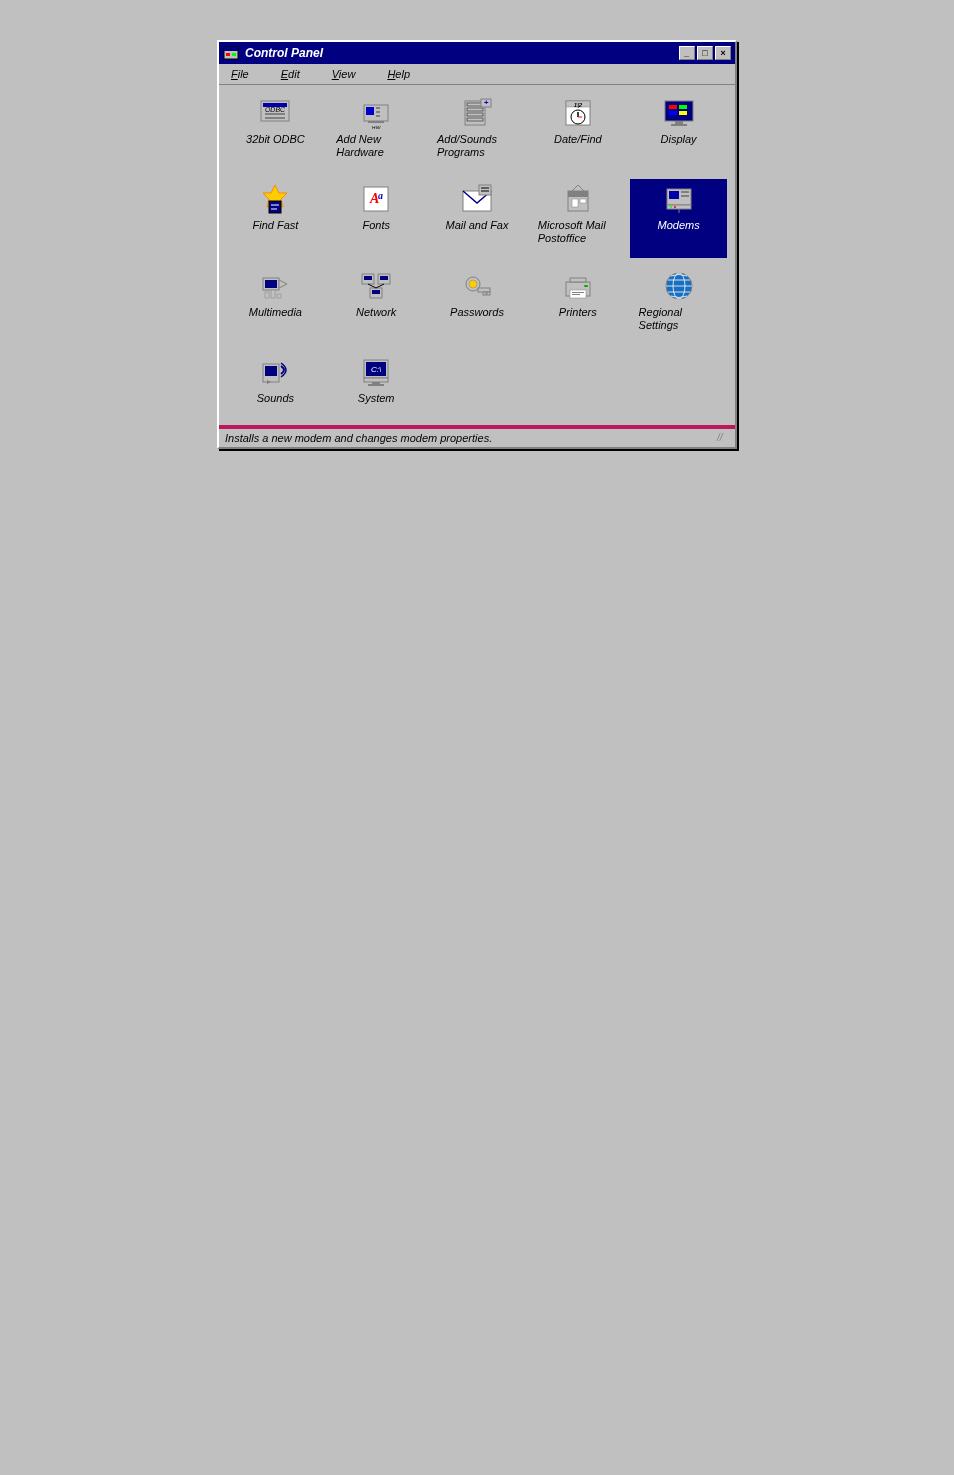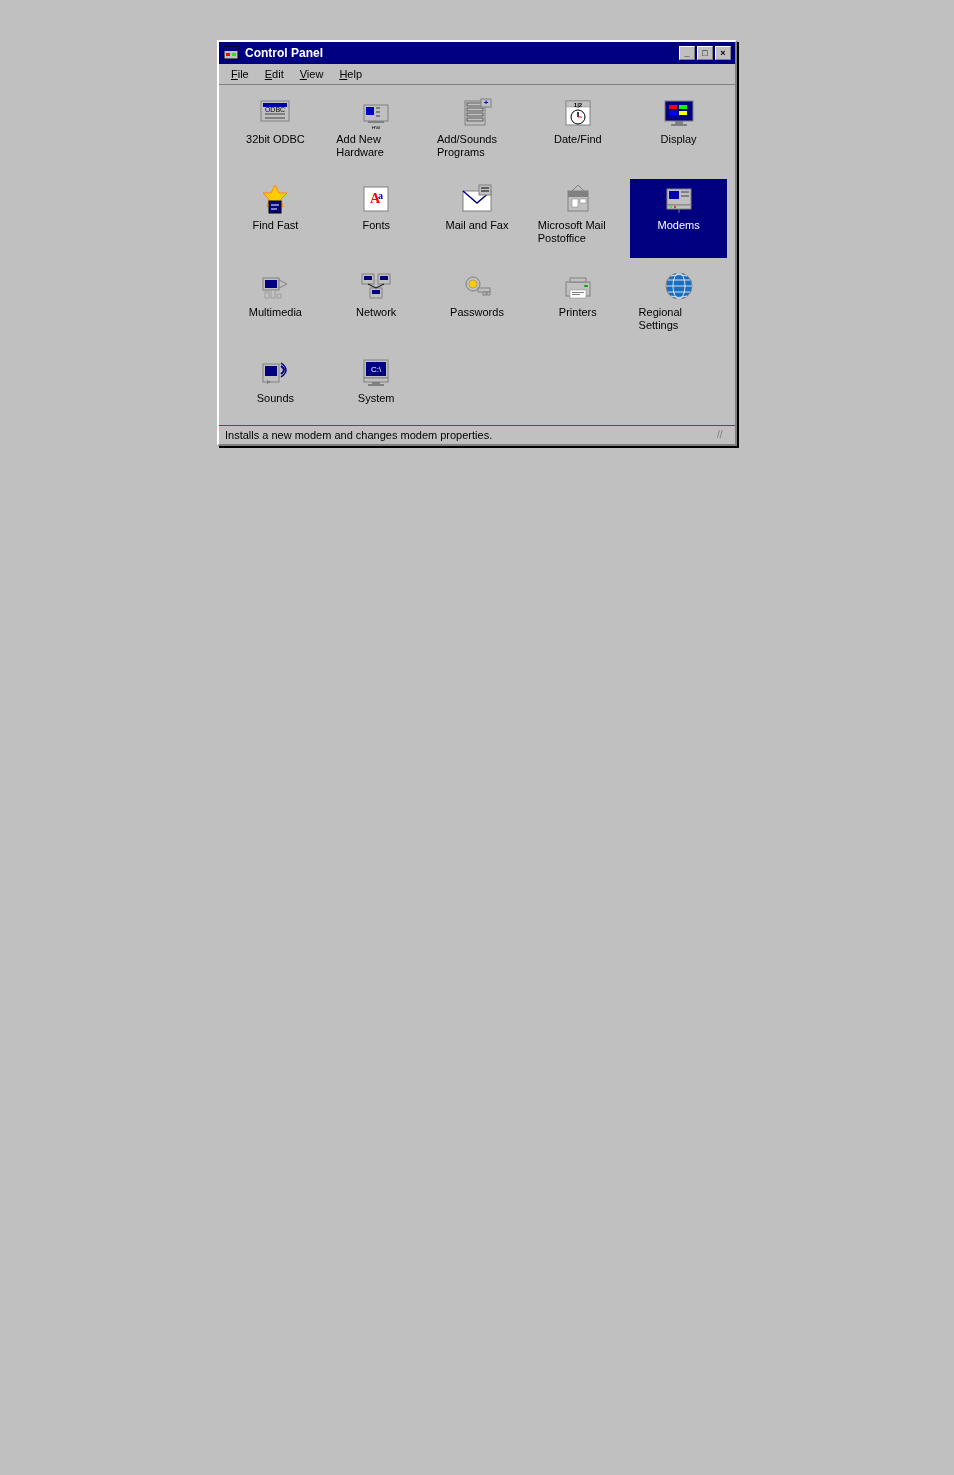--- a/index.html
+++ b/index.html
@@ -14,20 +14,21 @@
       min-height: 1475px;
       width: 954px;
     }
 
     .window {
       width: 520px;
       border: 2px solid #000;
       border-color: #fff #808080 #808080 #fff;
       background: #6d28d9;
       box-shadow: 2px 2px 0 #000;
+      font-style: italic;
     }
 
     .title-bar {
       background: #000080;
       color: #fff;
       display: flex;
       align-items: center;
       justify-content: space-between;
       padding: 3px 4px;
       font-weight: bold;
@@ -56,21 +57,21 @@
       justify-content: center;
       font-size: 9px;
       color: #000;
       cursor: pointer;
       font-weight: bold;
     }
 
     .menu-bar {
       background: #c0c0c0;
       display: flex;
-      gap: 0;
+      gap: 16px;
       padding: 2px 4px;
       border-bottom: 1px solid #808080;
       align-items: center;
     }
 
     .menu-item {
       padding: 2px 8px;
       font-size: 11px;
       cursor: pointer;
       text-decoration: none;
@@ -117,21 +118,21 @@
     .icon-label {
       font-size: 11px;
       line-height: 1.2;
       text-align: left;
       max-width: 80px;
       word-break: break-word;
     }
 
     .status-bar {
       background: #c0c0c0;
-      border-top: 1px solid #be185d;
+      border-top: 4px solid #be185d;
       padding: 3px 6px;
       font-size: 11px;
       display: flex;
       align-items: center;
       justify-content: space-between;
     }
 
     .status-text {
       flex: 1;
     }

